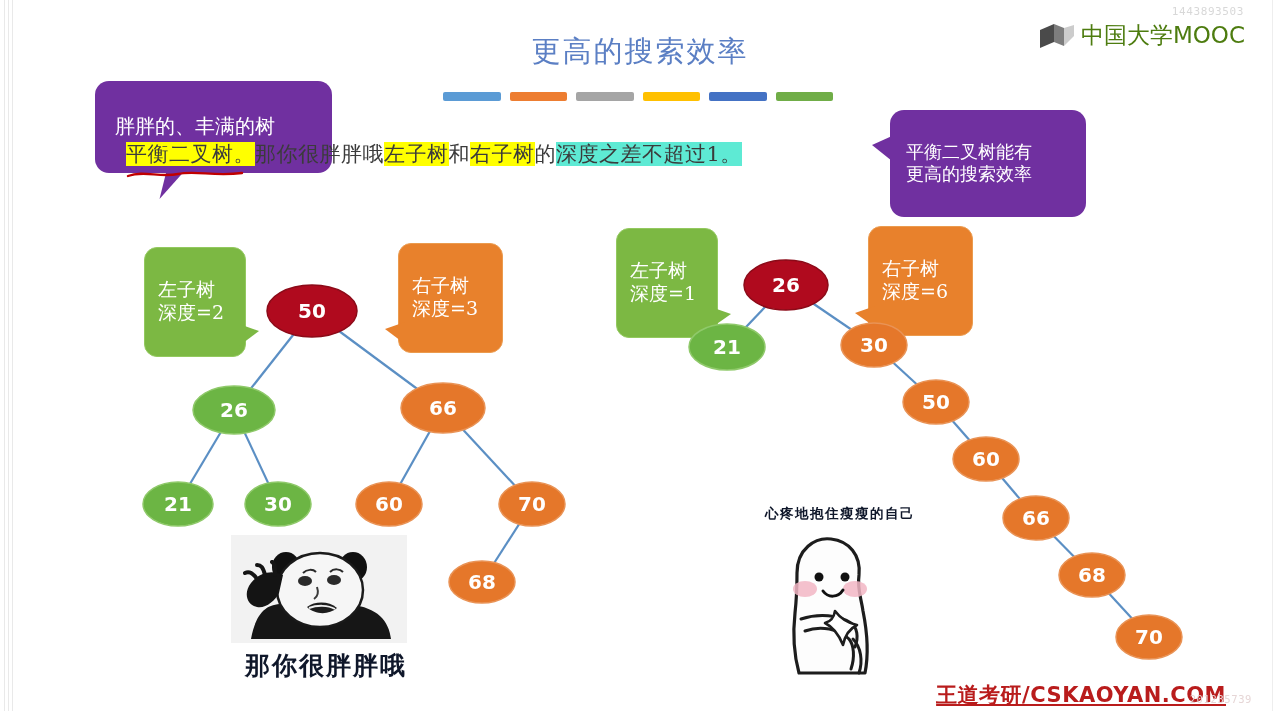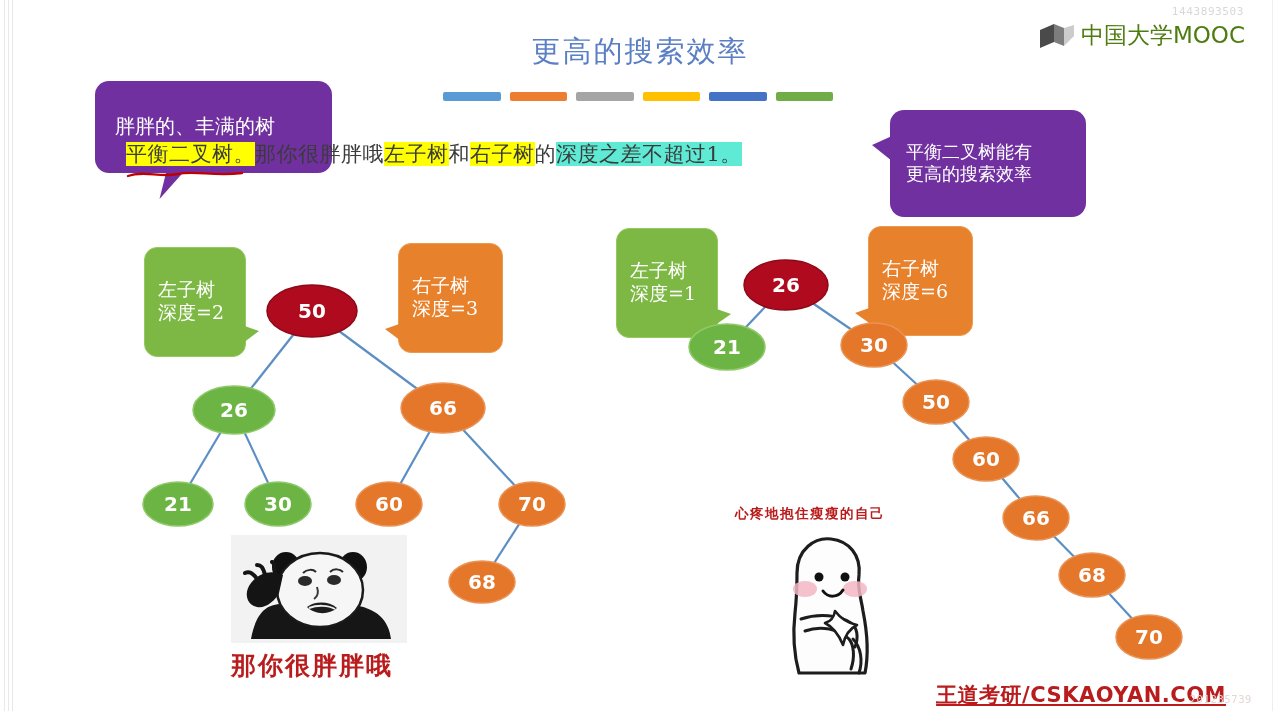--- a/index.html
+++ b/index.html
@@ -210,22 +210,22 @@
     fill: #ffffff;
   }
 
   
   .meme {
     position: absolute;
   }
   .meme-caption {
     font-family: "DejaVu Sans", "Liberation Sans", sans-serif;
     font-weight: bold;
-    color: #b91c1c;
-    text-align: left;
+    color: #0f172a;
+    text-align: right;
   }
   .meme-panda { left: 231px; top: 535px; width: 176px; }
   .meme-panda .meme-caption { font-size: 25px; margin-top: 2px; letter-spacing: 2px; }
   .meme-thin { left: 735px; top: 505px; width: 180px; }
   .meme-thin .meme-caption { font-size: 13.5px; letter-spacing: 1.5px; margin-bottom: 4px; }
 
   .brand {
     position: absolute;
     right: 54px;
     bottom: 2px;

